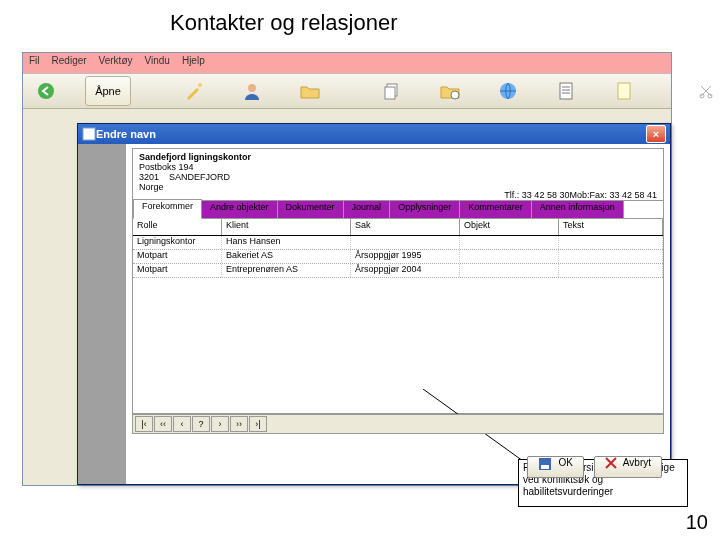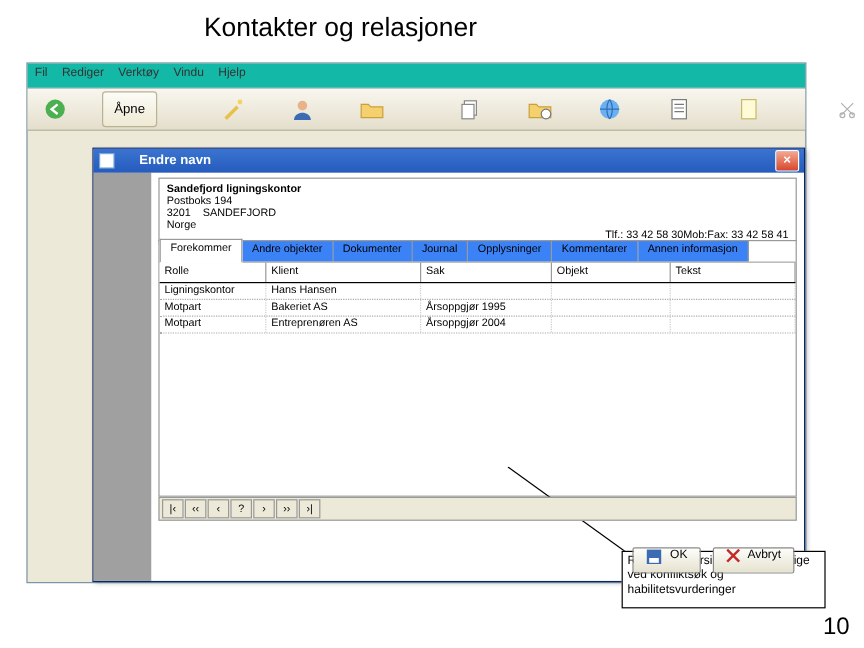--- a/index.html
+++ b/index.html
@@ -1,36 +1,36 @@
 <!DOCTYPE html>
 <html><head>
 <meta charset="utf-8">
 <style>
   html,body{margin:0;padding:0;width:720px;height:540px;background:#fff;font-family:Tahoma,Arial,sans-serif;font-size:10px;color:#000;overflow:hidden}
   .slide-title{font-size:22px;padding:10px 0 4px 170px}
   .app{position:absolute;left:22px;top:52px;width:648px;height:432px;border:1px solid #7a96ac;background:#ece9d8}
-  .menubar{height:16px;background:#14b8a6;padding:2px 6px;border-bottom:1px solid #c0c0c0;display:flex;gap:12px}
+  .menubar{height:16px;background:#fca5a5;padding:2px 6px;border-bottom:1px solid #c0c0c0;display:flex;gap:12px}
   .menubar span{color:#333}
   .toolbar{height:34px;background:linear-gradient(#f8f6ef,#e4decb);border-bottom:1px solid #b5b098;display:flex;align-items:center;gap:20px;padding:0 4px}
   .tb-btn{height:28px;min-width:28px;border:1px solid transparent;border-radius:3px;display:flex;align-items:center;justify-content:center;gap:4px;padding:0 4px}
   .tb-open{background:linear-gradient(#fcfcf7,#eee9d4);border:1px solid #b9b393;padding:0 8px;font-size:11px}
   .tb-sep{width:2px;height:26px;background:linear-gradient(#c8c2aa,#f4f1e2);margin:0 2px}
   .ico{display:block}
   .dlg{position:absolute;left:54px;top:70px;width:592px;height:360px;border:1px solid #0a246a;background:#ece9d8;box-shadow:2px 2px 4px rgba(0,0,0,.25)}
   .titlebar{height:20px;background:linear-gradient(#3b74d0,#255bbd);display:flex;align-items:center;color:#fff;font-size:11px;padding:0 4px}
   .titlebar .spacer{flex:1}
   .title-close{width:18px;height:16px;background:linear-gradient(#f6a892,#d8472c);border:1px solid #fff;border-radius:2px;display:flex;align-items:center;justify-content:center;color:#fff;font-weight:bold;font-size:11px}
   .leftgrey{position:absolute;left:0;top:20px;width:48px;bottom:0;background:#a0a0a0;border-right:1px solid #7a7a7a}
   .content{position:absolute;left:48px;top:20px;right:0;bottom:0;background:#fff}
   .addr{position:absolute;left:6px;top:4px;right:6px;height:48px;border:1px solid #999;background:#fff;padding:3px 6px;display:flex;justify-content:space-between;font-size:9px}
   .addr .l{display:flex;flex-direction:column;gap:0}
   .addr .r{display:flex;flex-direction:row;align-items:flex-end;text-align:right}
   .pbrow{display:flex;gap:10px}
   .tabs{position:absolute;left:6px;top:56px;right:6px;height:18px;border:1px solid #999;border-bottom:none;background:#fff;display:flex;align-items:flex-end}
-  .tab{height:17px;padding:1px 8px 0;border-right:1px solid #999;font-size:9px;background:#3b82f6;border-top:1px solid #999}
+  .tab{height:17px;padding:1px 8px 0;border-right:1px solid #999;font-size:9px;background:#a21caf;border-top:1px solid #999}
   .tab:first-child{border-left:1px solid #999}
   .tab.active{background:#fff;border-bottom:1px solid #fff;position:relative;z-index:2}
   .grid{position:absolute;left:6px;top:74px;right:6px;height:194px;border:1px solid #999;background:#fff}
   .ghead{display:flex;height:16px;background:#fff;border-bottom:1px solid #000;font-size:9px}
   .ghead div{border-right:1px solid #999;padding:1px 4px;overflow:hidden}
   .grow{display:flex;height:13px;font-size:9px;border-bottom:1px dotted #aaa}
   .grow div{border-right:1px dotted #ccc;padding:0 4px;overflow:hidden;white-space:nowrap}
   .c0{width:80px}.c1{width:120px}.c2{width:100px}.c3{width:90px}.c4{flex:1}
   .navbar{position:absolute;left:6px;right:6px;top:270px;height:18px;border:1px solid #999;background:#ece9d8;display:flex;align-items:center;gap:1px;padding:0 2px}
   .navbtn{width:16px;height:14px;background:#ece9d8;border:1px solid #999;font-size:9px;display:flex;align-items:center;justify-content:center}
@@ -129,21 +129,21 @@
           <rect x="6" y="6" width="8" height="9" fill="#fff" stroke="#999"></rect>
         </svg>
       </div>
   </div>
 
   <div class="dlg">
     <div class="titlebar">
       <svg class="ico" width="14" height="14">
           <rect x="1" y="1" width="12" height="12" fill="#fff" stroke="#7ba7d7"></rect>
         </svg>
-      <span style="margin-left:20px;font-weight:bold">Endre navn</span>
+      <span style="margin-left:0;font-weight:bold">Endre navn</span>
       <div class="spacer"></div>
       <div class="title-close">×</div>
     </div>
     <div class="leftgrey"></div>
     <div class="content">
 
       <div class="addr">
         <div class="l">
           <b>Sandefjord ligningskontor</b>
           <span>Postboks 194</span>

